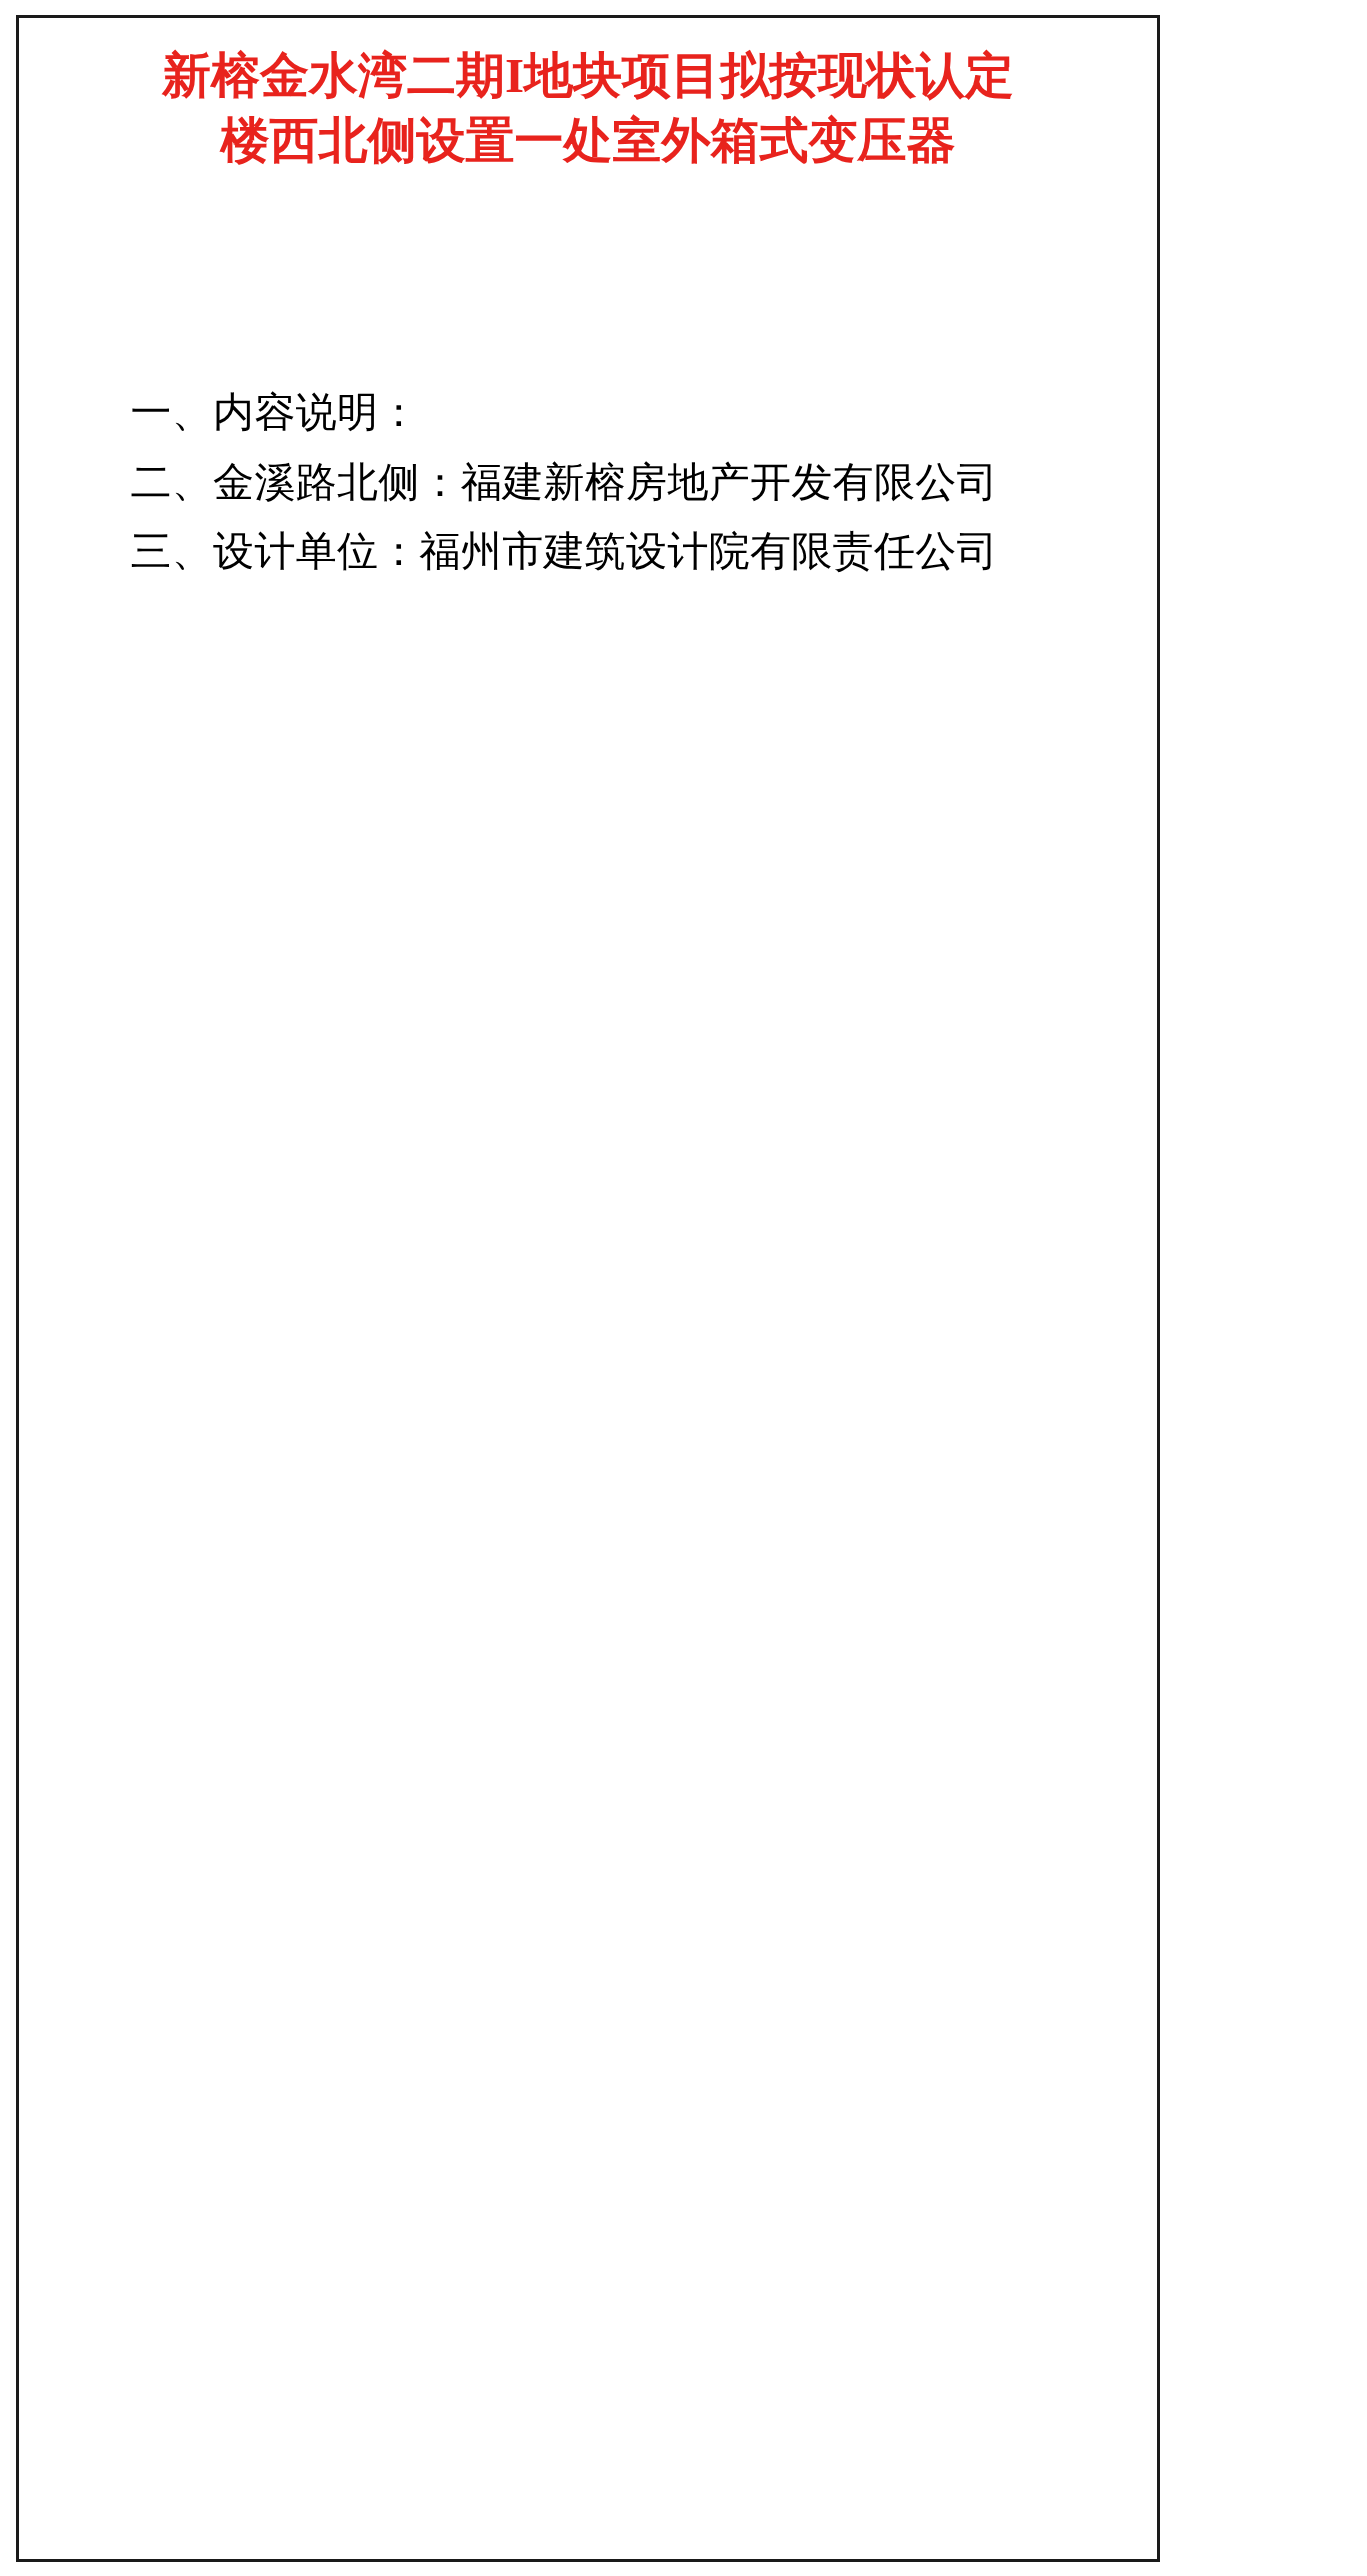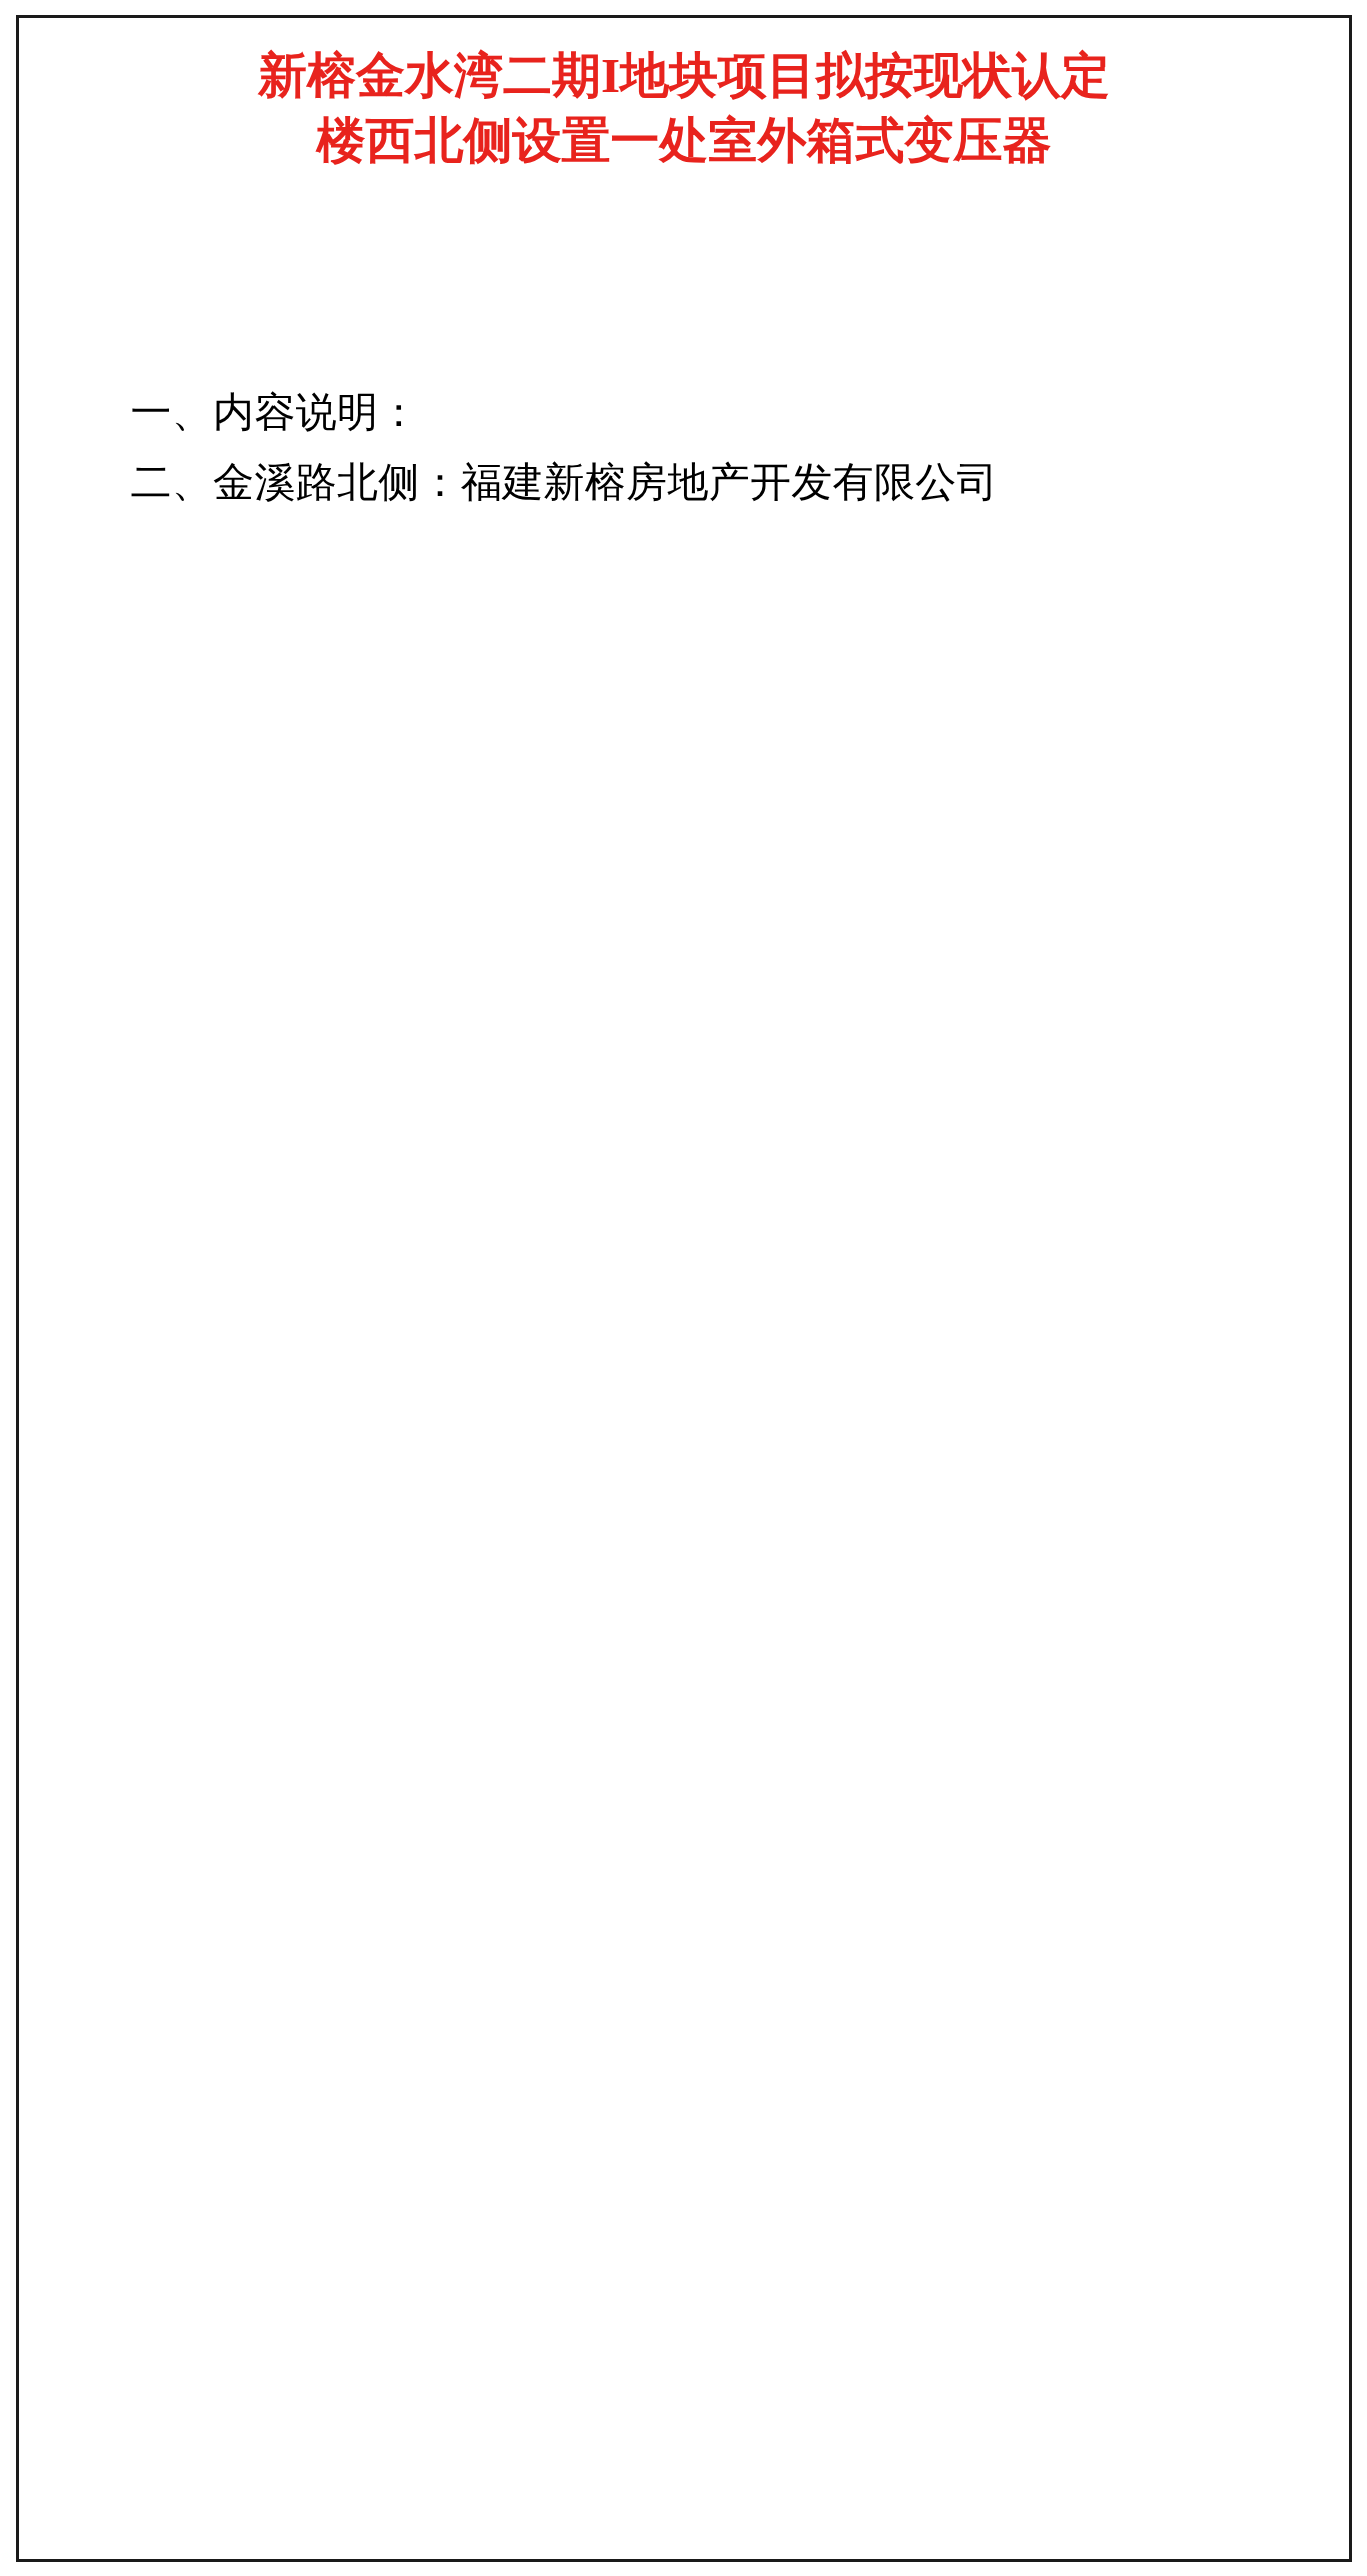--- a/index.html
+++ b/index.html
@@ -15,21 +15,21 @@
     width: 1367px;
     height: 2576px;
     background: #ffffff;
     box-sizing: border-box;
     overflow: hidden;
   }
   .doc-frame {
     position: absolute;
     left: 16px;
     top: 14.5px;
-    width: 1336px;
+    width: 1144px;
     height: 2547px;
     border: 3.3px solid #1a1a1a;
     box-sizing: border-box;
     background: #ffffff;
   }
   .doc-inner {
     position: absolute;
     left: 0;
     top: 0;
     width: 100%;
@@ -79,18 +79,19 @@
       <div class="doc-title">
         <span class="line">新榕金水湾二期I地块项目拟按现状认定</span>
         <span class="line">楼西北侧设置一处室外箱式变压器</span>
       </div>
 
       <div class="title-gap"></div>
 
       <div class="body-text">
         <p>一、内容说明：</p>
         <p>二、金溪路北侧：福建新榕房地产开发有限公司</p>
+        <p>三、设计单位：福州市建筑设计院有限责任公司</p>
       </div>
 
     </div>
   </div>
 </div>
 
 
 </body></html>

